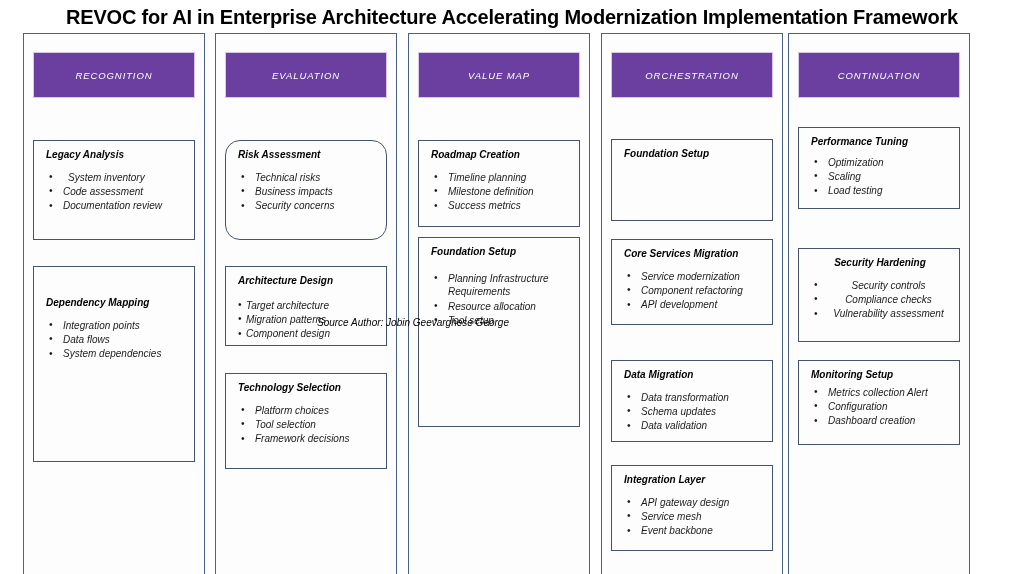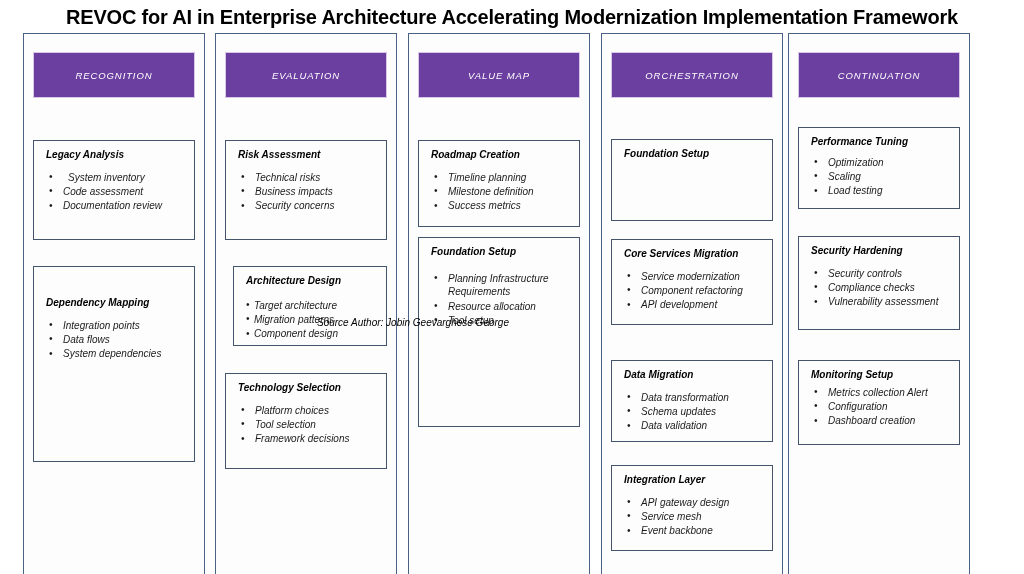--- a/index.html
+++ b/index.html
@@ -162,29 +162,29 @@
           <li>Data flows</li>
           <li>System dependencies</li>
         </ul>
       </div>
     </div>
   </div>
 
   <div class="column" style="left:215px; width:182px;">
     <div class="col-header">EVALUATION</div>
     <div class="cards">
-      <div class="card" style="top:32px; height:100px;">
+      <div class="card" style="top:32px; height:100px;border-radius:15px;">
         <div class="card-title">Risk Assessment</div>
         <ul class="bullets">
           <li>Technical risks</li>
           <li>Business impacts</li>
           <li>Security concerns</li>
         </ul>
       </div>
-      <div class="card" style="top:158px; height:80px;margin-left:8px;">
+      <div class="card" style="top:158px; height:80px;">
         <div class="card-title" style="margin-bottom:11px;">Architecture Design</div>
         <ul class="bullets tight">
           <li>Target architecture</li>
           <li>Migration patterns</li>
           <li>Component design</li>
         </ul>
       </div>
       <div class="card" style="top:265px; height:96px;">
         <div class="card-title">Technology Selection</div>
         <ul class="bullets">
@@ -255,21 +255,21 @@
     <div class="col-header">CONTINUATION</div>
     <div class="cards">
       <div class="card" style="top:19px; height:82px;">
         <div class="card-title" style="margin-bottom:7px;">Performance Tuning</div>
         <ul class="bullets">
           <li>Optimization</li>
           <li>Scaling</li>
           <li>Load testing</li>
         </ul>
       </div>
-      <div class="card" style="top:128px; height:94px;">
+      <div class="card" style="top:140px; height:94px;text-align:center;">
         <div class="card-title">Security Hardening</div>
         <ul class="bullets">
           <li>Security controls</li>
           <li>Compliance checks</li>
           <li>Vulnerability assessment</li>
         </ul>
       </div>
       <div class="card" style="top:252px; height:85px;">
         <div class="card-title" style="margin-bottom:4px;">Monitoring Setup</div>
         <ul class="bullets">

